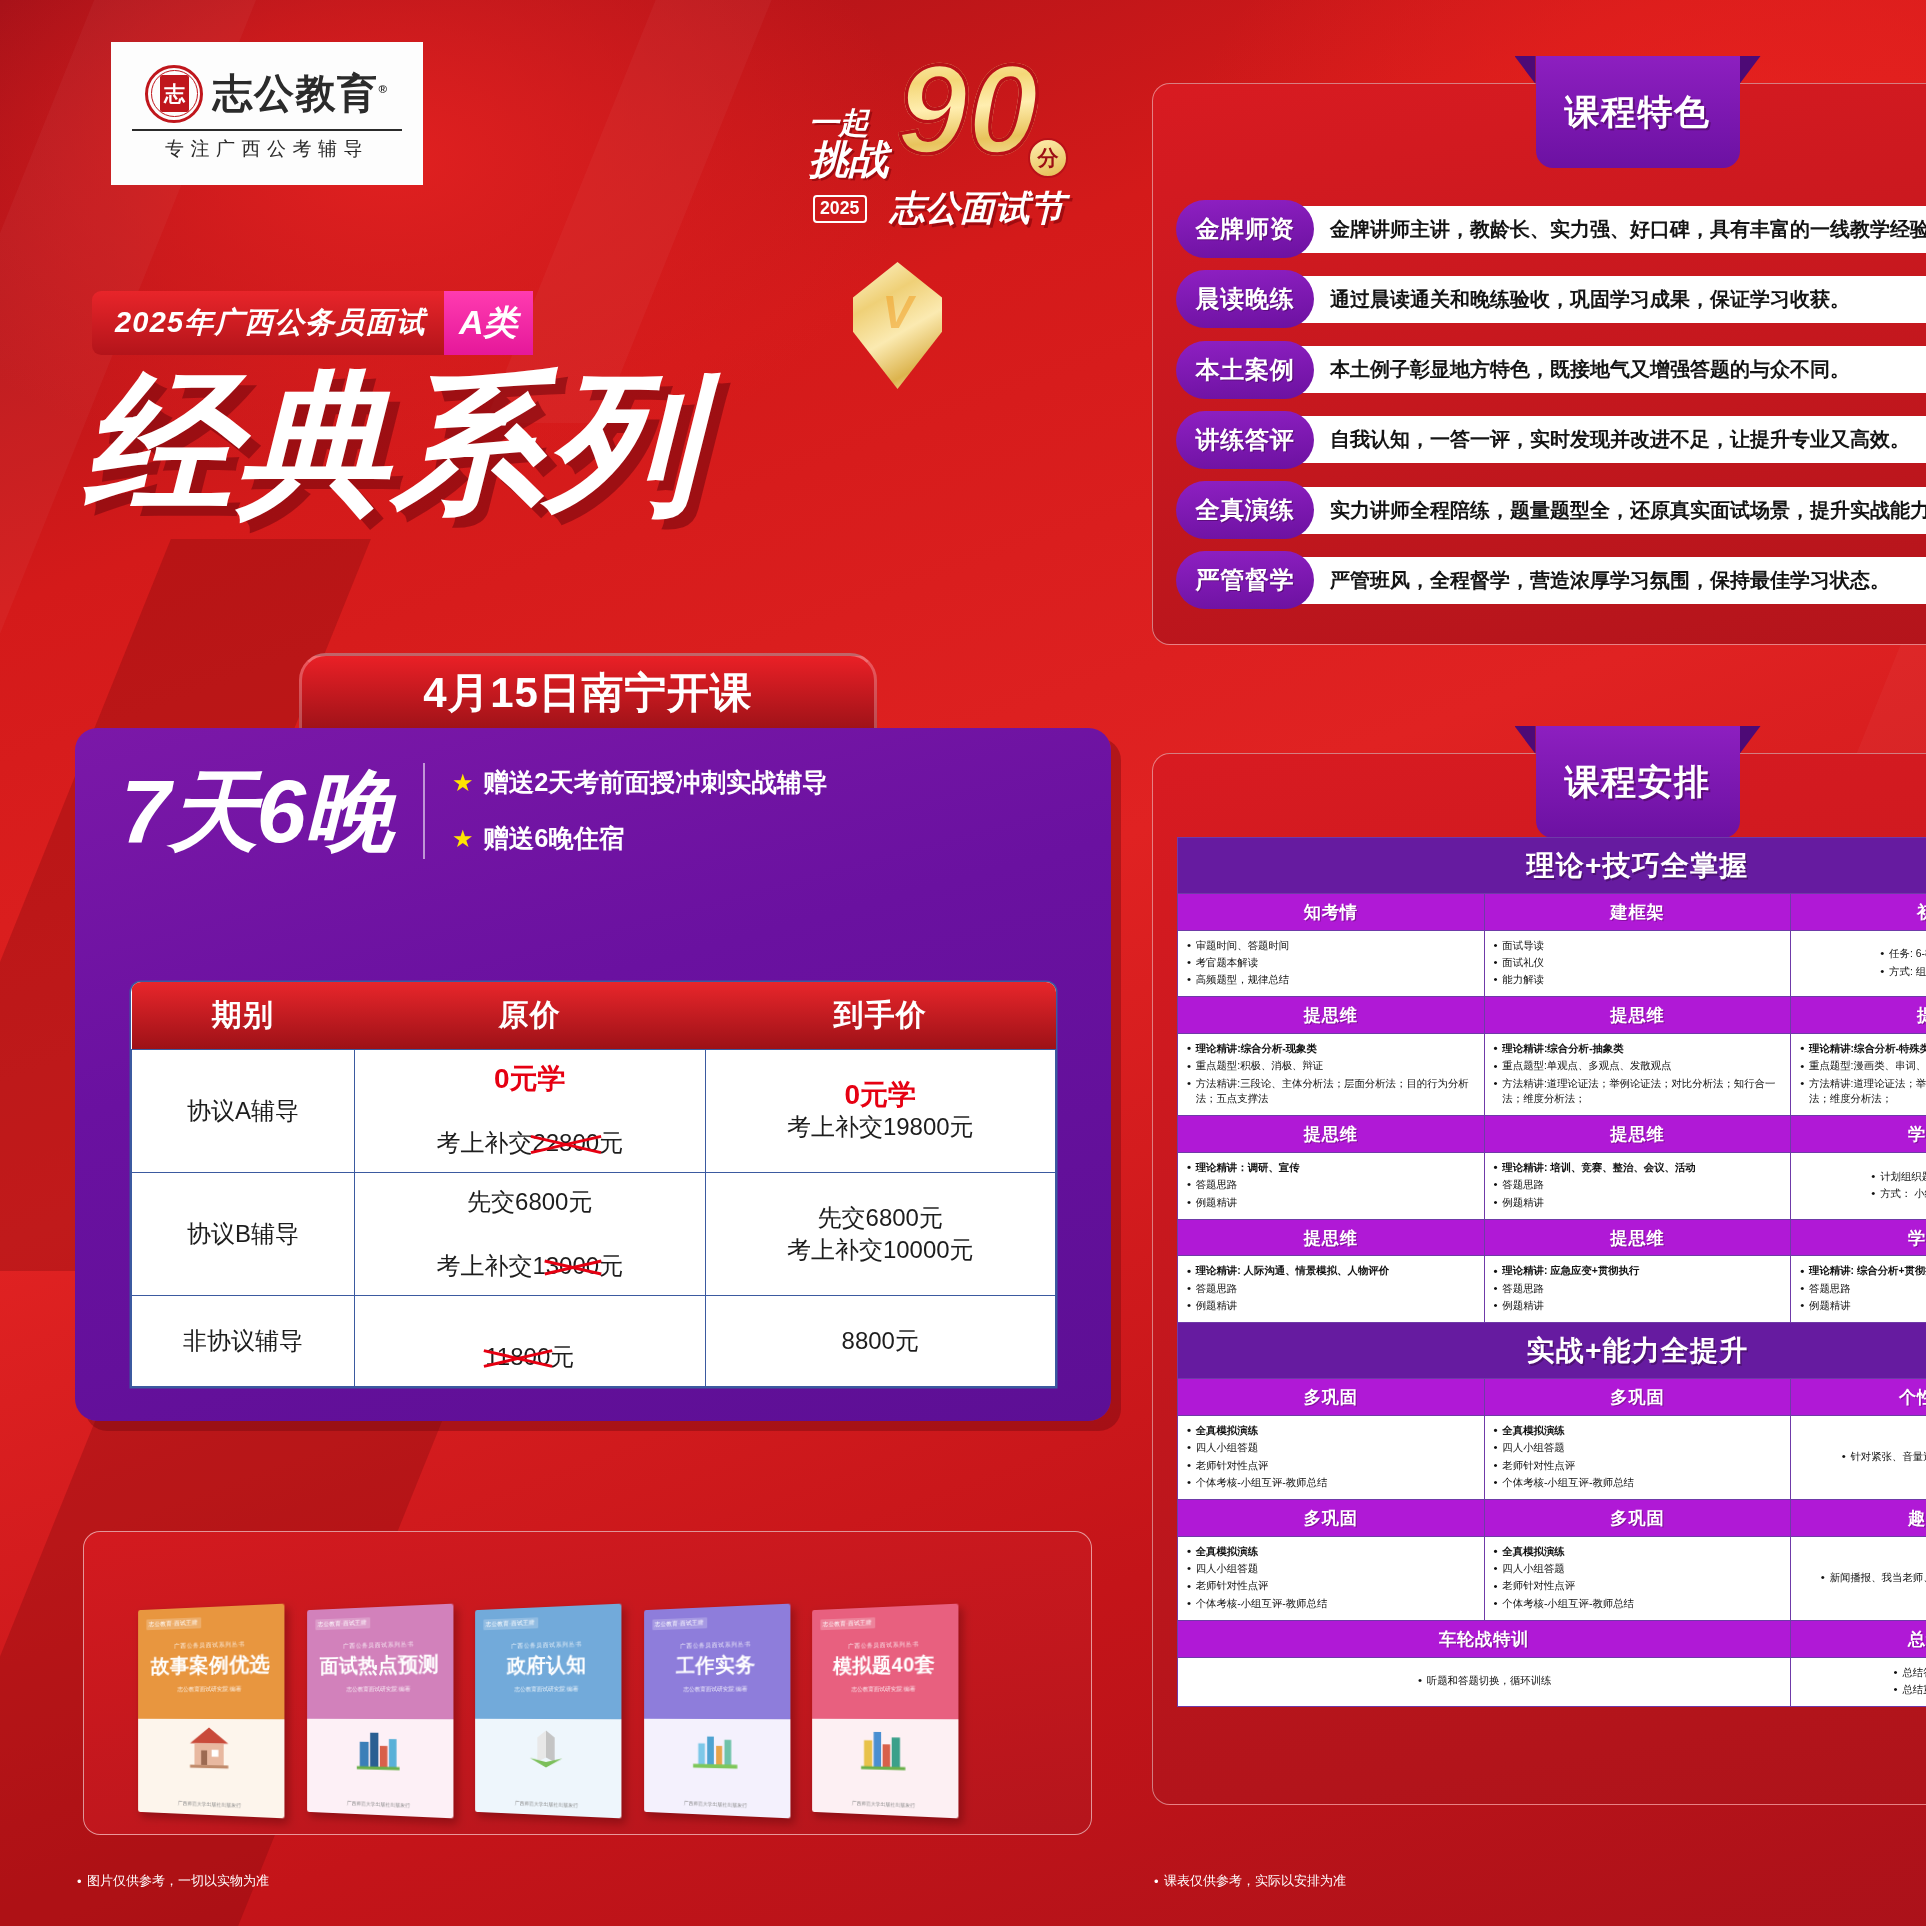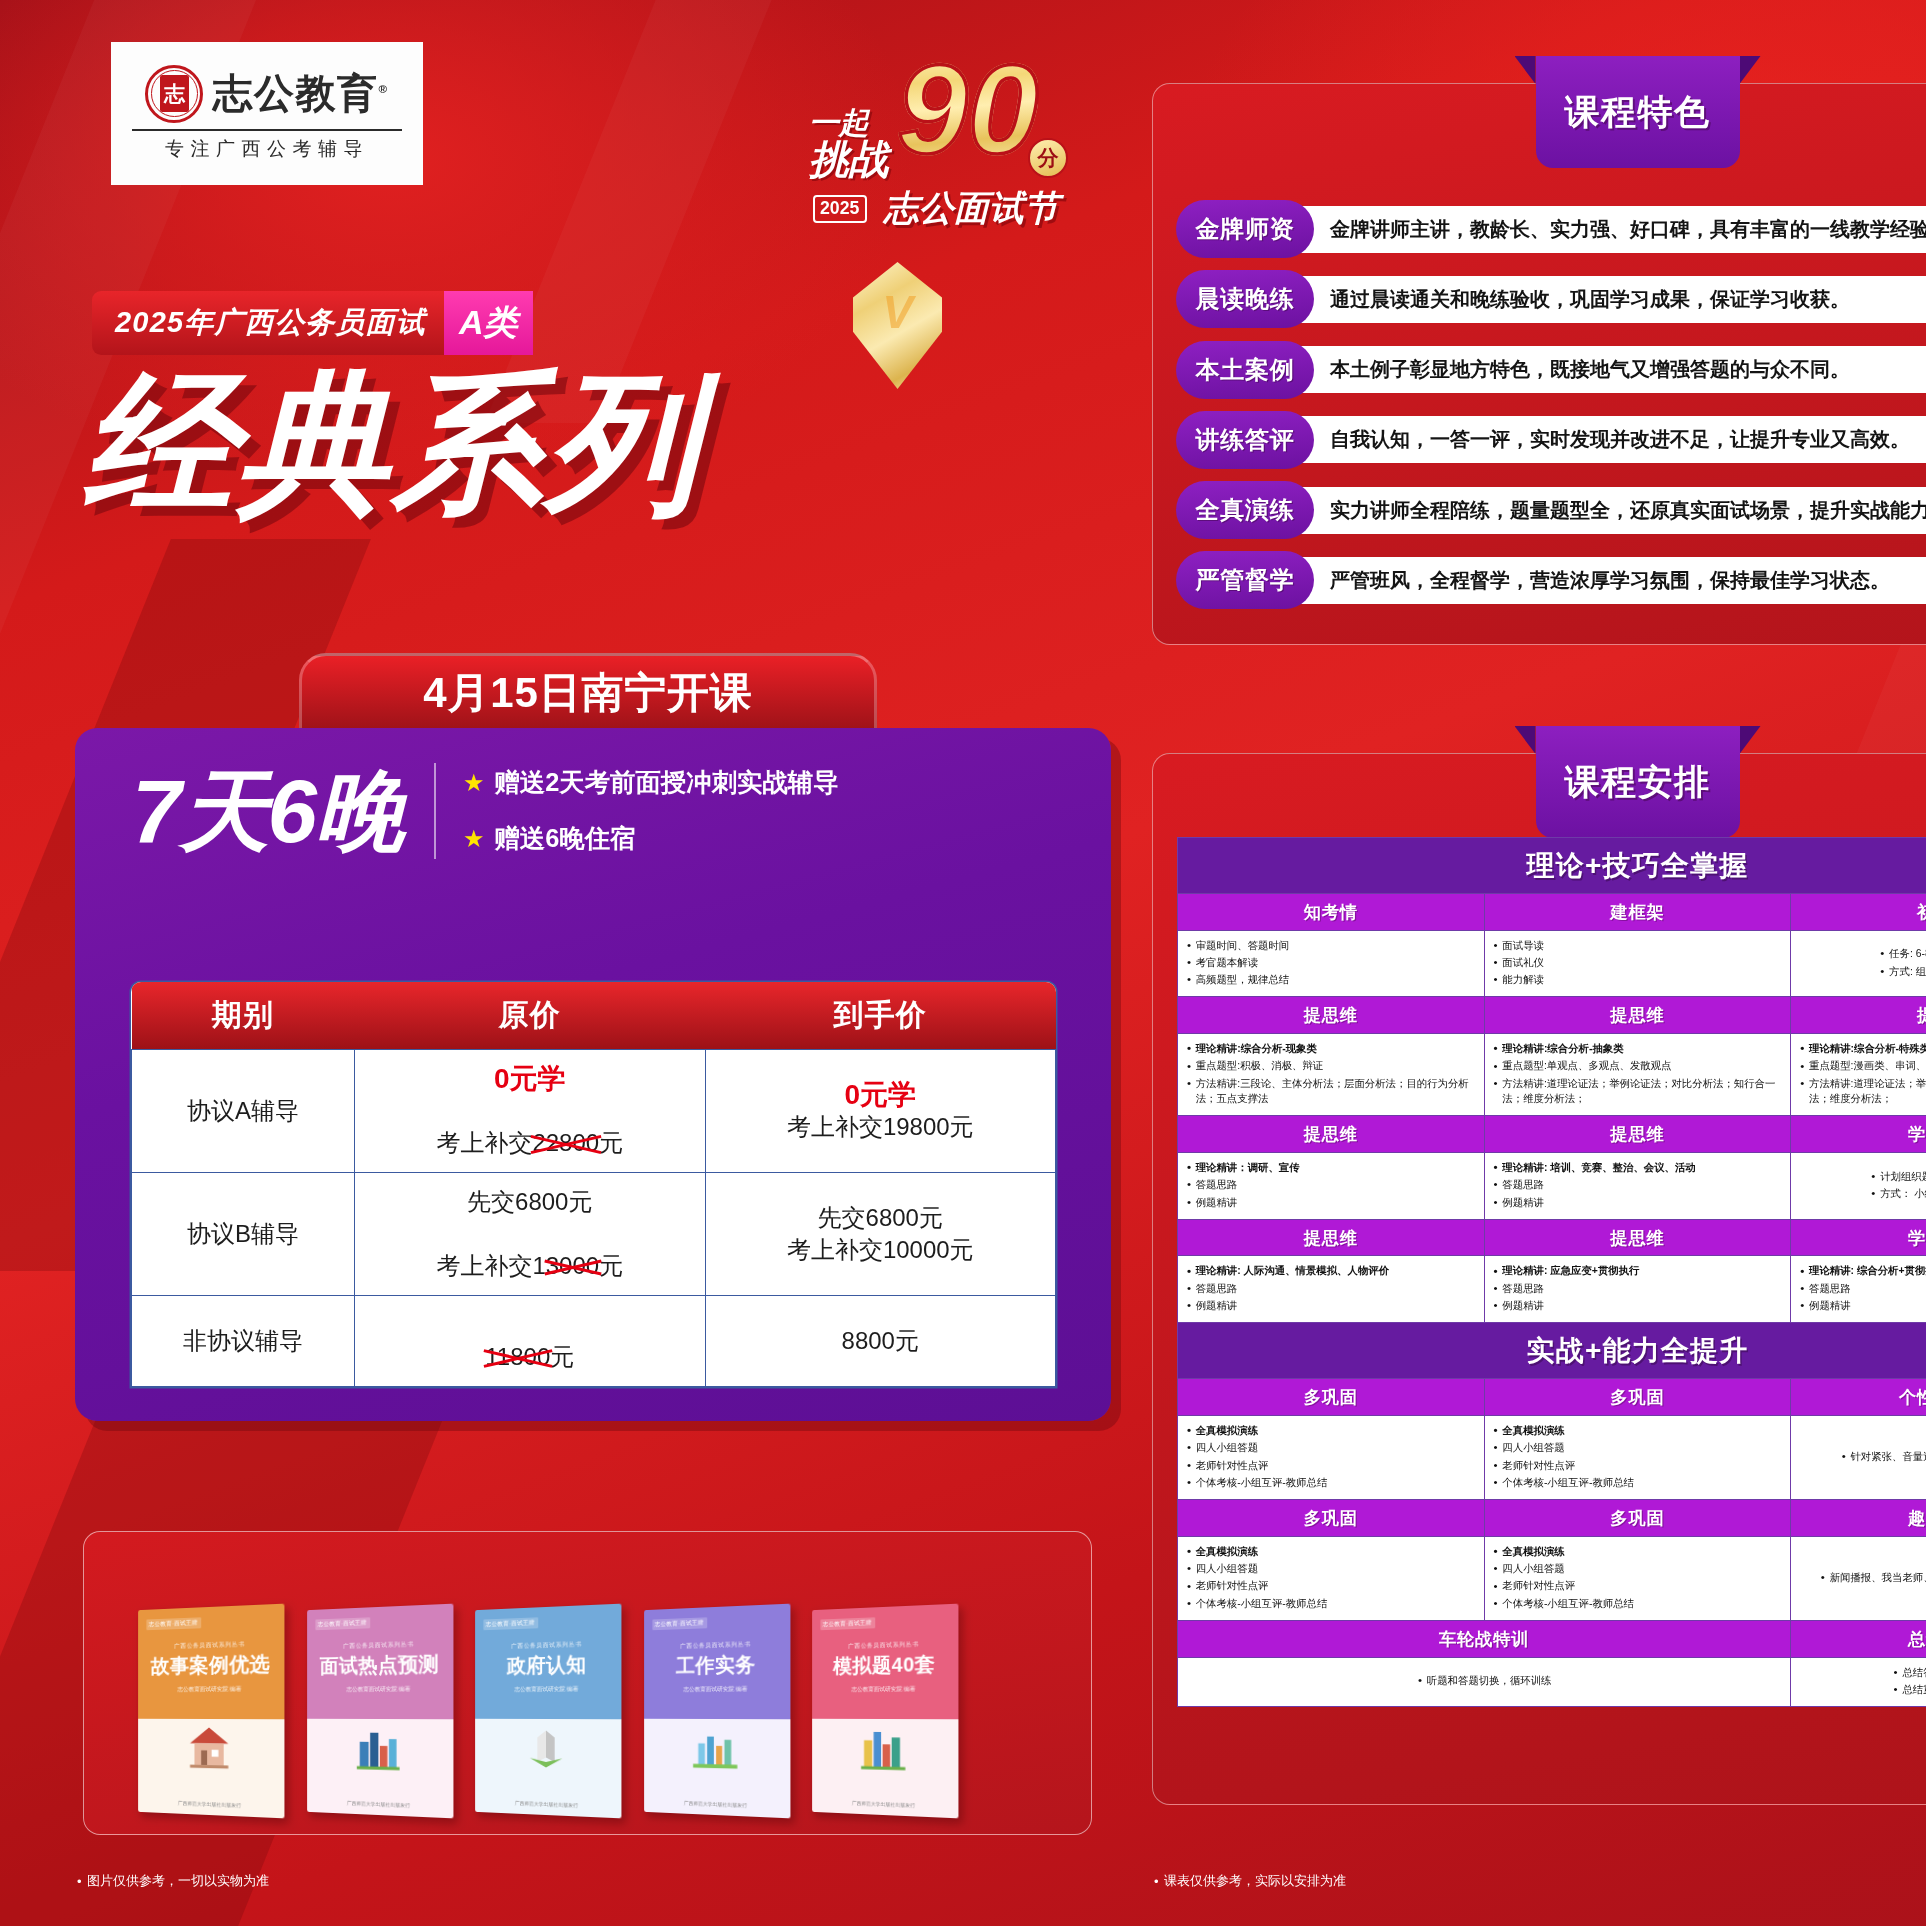--- a/index.html
+++ b/index.html
@@ -79,21 +79,21 @@
     paint-order: stroke fill;
   }
   .b90-fen {
     position: absolute; left: 227px; top: 96px;
     width: 40px; height: 40px; border-radius: 50%;
     background: linear-gradient(160deg,#ffeeb0,#e4bc52);
     border: 2.7px solid #ba1118;
     color: #9c0f14; font-size: 21px; font-weight: bold;
     display: flex; align-items: center; justify-content: center;
   }
-  .b90-bot { position: absolute; left: 11.6px; top: 143px; display: flex; align-items: center; gap: 17px; }
+  .b90-bot { position: absolute; left: 11.6px; top: 143px; display: flex; align-items: center; gap: 23px; }
   .b90-year {
     border: 2.3px solid #fff; color: #fff; font-size: 17.7px; font-weight: bold;
     padding: 1.5px 5.4px; border-radius: 3.9px;
   }
   .b90-fest {
     color: #fff; font-size: 35px; font-weight: bold; font-style: italic;
     text-shadow: 2.7px 2.7px 0 rgba(150,10,15,.85);
   }
 
   
@@ -152,21 +152,21 @@
   .price-card {
     position: absolute; left: 75px; top: 728px;
     width: 1036px; height: 693px;
     background: linear-gradient(165deg,#7b18a8 0%,#6a11a0 40%,#5d0f95 100%);
     border-radius: 22.3px;
     box-shadow: 10px 10px 0 rgba(110,8,14,.4);
   }
   .days-row { display: flex; align-items: center; padding: 35px 0 0 46px; }
   .days-big {
     color: #fff; font-weight: bold; font-style: italic;
-    font-size: 89px; line-height: 89px; letter-spacing: -1.5px; white-space: nowrap; margin-left: 11px;
+    font-size: 89px; line-height: 89px; letter-spacing: -1.5px; white-space: nowrap;
   }
   .days-div { width: 1.9px; height: 96px; background: rgba(255,255,255,.55); margin: 0 27px 0 31px; }
   .bonus-list { display: flex; flex-direction: column; gap: 21.6px; }
   .bonus-item { display: flex; align-items: center; gap: 10px; }
   .star { color: #ffe400; font-size: 24px; line-height: 1; }
   .bonus-item span.txt {
     color: #fff; font-size: 25.4px; font-weight: bold; white-space: nowrap;
   }
 
   

